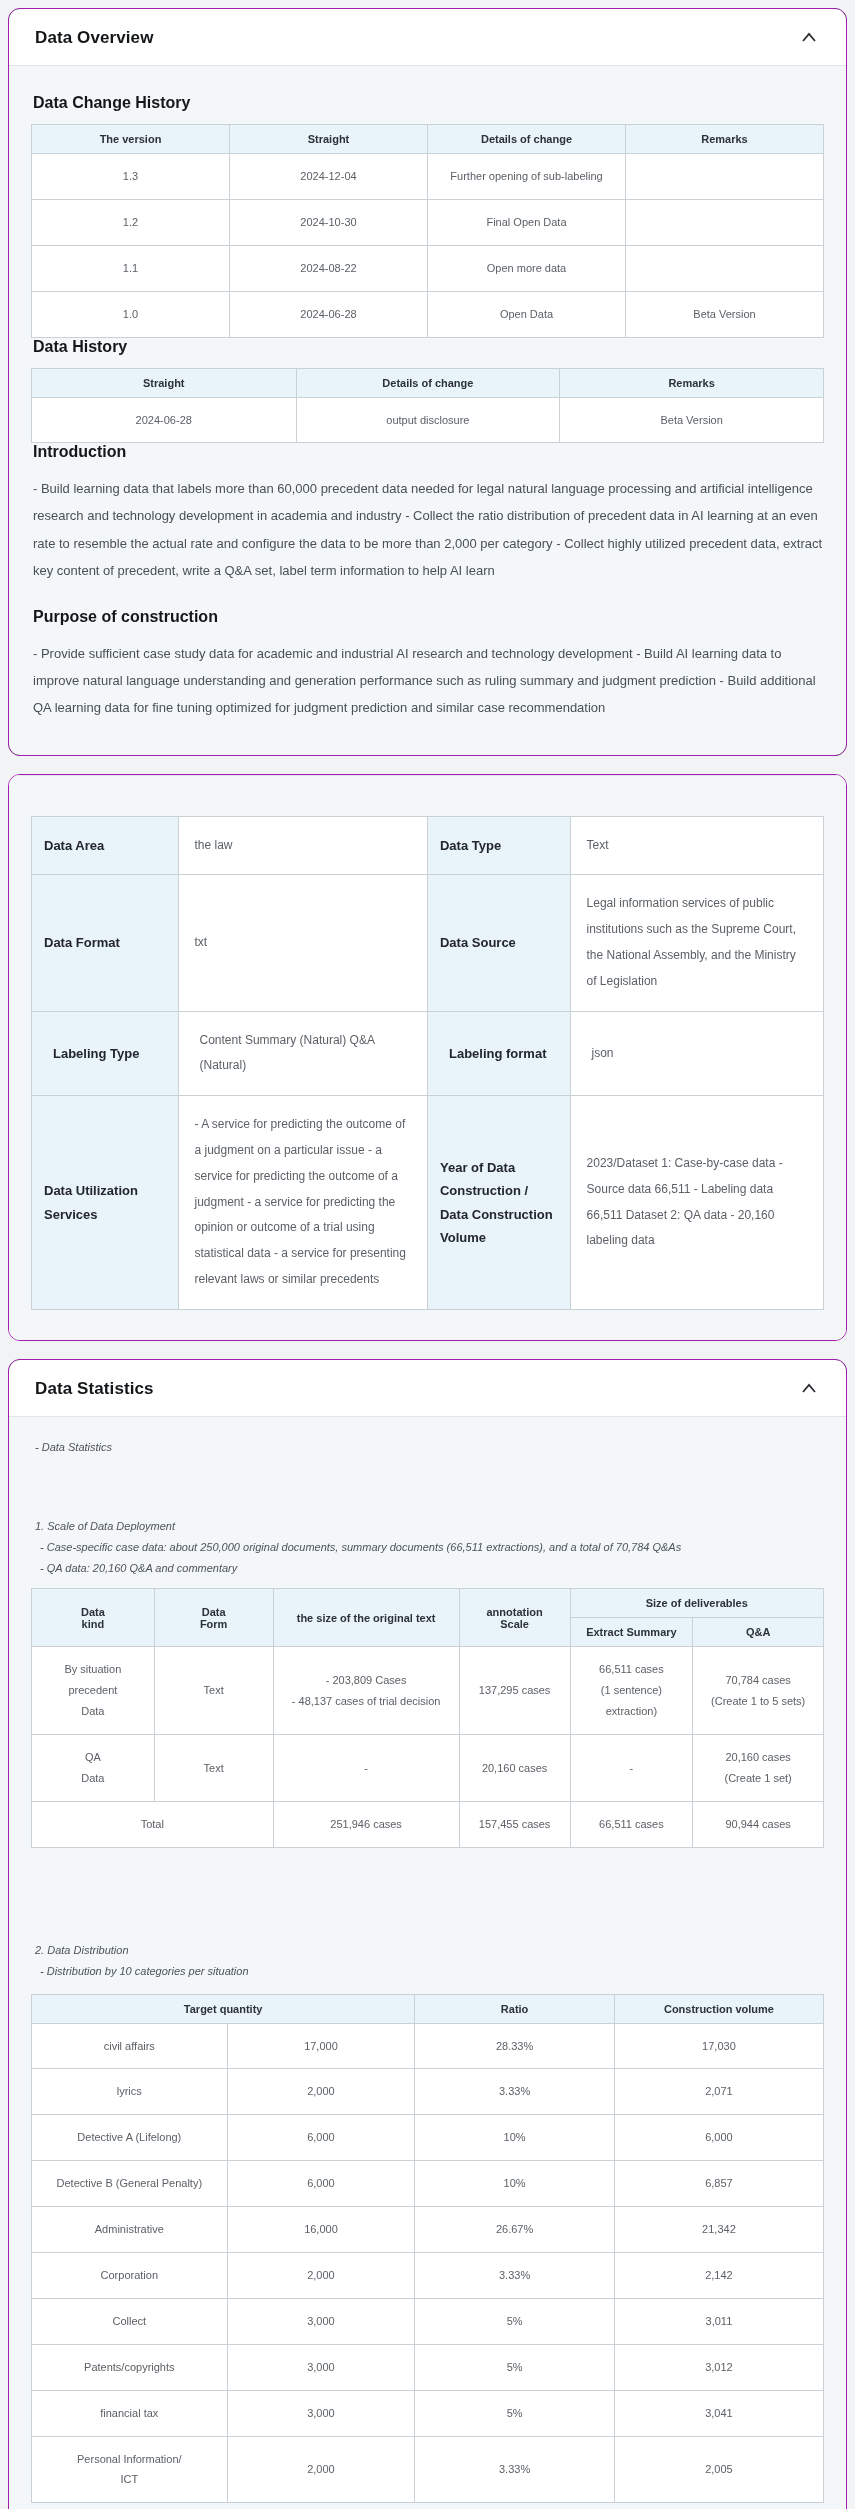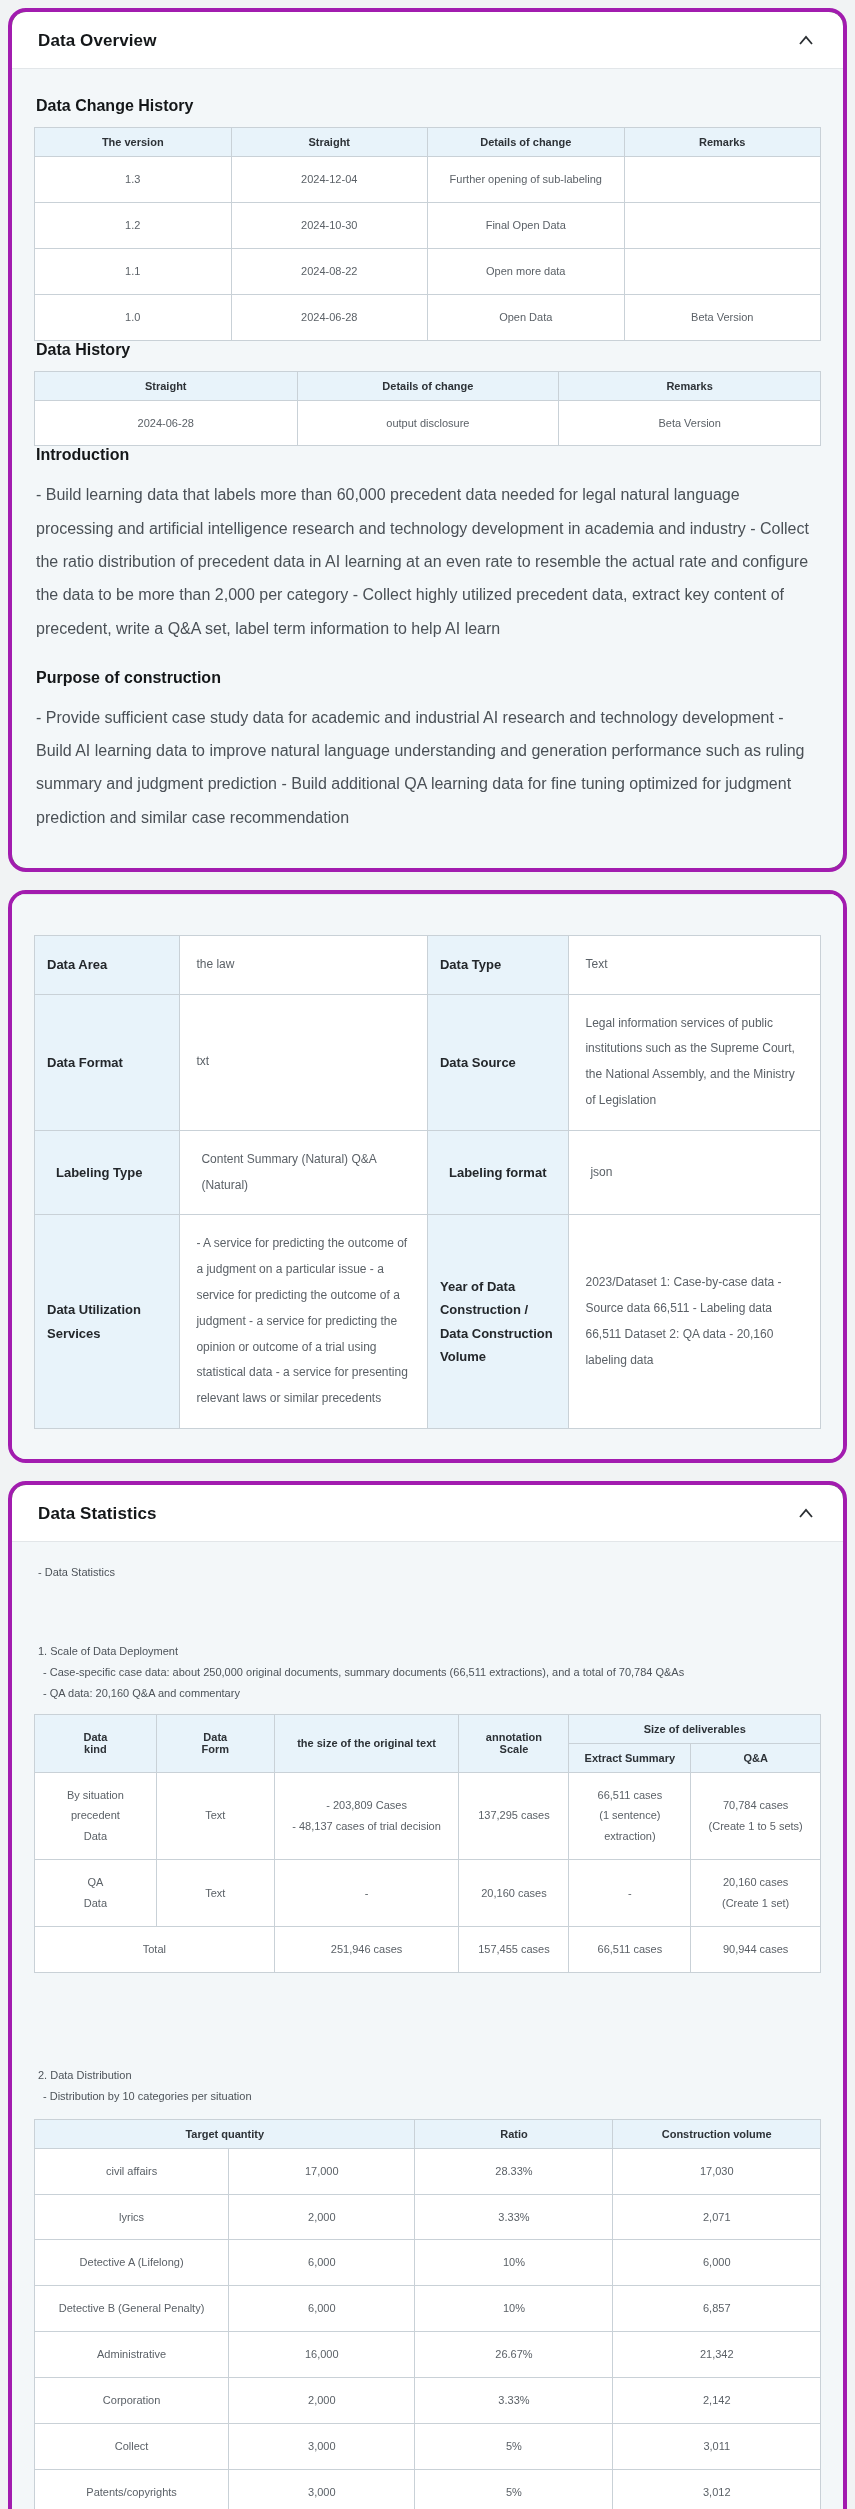--- a/index.html
+++ b/index.html
@@ -6,22 +6,22 @@
   html, body { margin: 0; padding: 0; }
   body {
     width: 855px;
     min-height: 2509px;
     background: #f1f3f4;
     font-family: "Liberation Sans", sans-serif;
     color: #33383d;
   }
   .card {
     background: #000000;
-    border: 4px solid #a21caf;
-    border-radius: 18px;
+    border: 1px solid #a21caf;
+    border-radius: 12px;
     margin: 8px 8px 18px 8px;
     overflow: hidden;
   }
   .card-header {
     display: flex;
     justify-content: space-between;
     align-items: center;
     padding: 18px 26px 16px 26px;
     background: #ffffff;
     cursor: pointer;
@@ -66,21 +66,21 @@
     text-align: center;
     padding: 12px 8px;
     border: 1px solid #c9d1d7;
     background: #ffffff;
     line-height: 1.9;
   }
   .pre { white-space: pre-line; }
   .mt34 { margin-top: 34px; }
   .mt40 { margin-top: 40px; }
   p.body-text {
-    font-size: 16px;
+    font-size: 13px;
     color: #4a5056;
     line-height: 2.08;
     margin: 14px 0 24px 2px;
   }
   
   .meta-table td.meta-label {
     background: #e8f3fa;
     font-weight: bold;
     color: #23272b;
     text-align: left;
@@ -97,20 +97,21 @@
     white-space: pre-line;
   }
   .meta-table tr.r1 td { height: 50px; }
   .meta-table tr.r3 td { height: 58px; padding-left: 21px; }
   
   .note {
     font-size: 11px;
     color: #4d5359;
     line-height: 1.9;
     margin: 0 0 0 4px;
+    font-style: italic;
   }
   .stats-gap-lg { height: 58px; }
   .stats-gap-xl { height: 92px; }
   .stats-table { margin-top: 10px; }
   .dist-table { margin-top: 12px; }
   td.total-cell { color: #5b6167; }
 </style>
 </head>
 <body>
 

